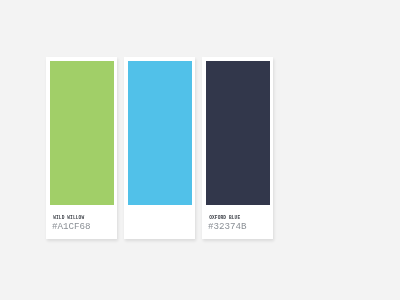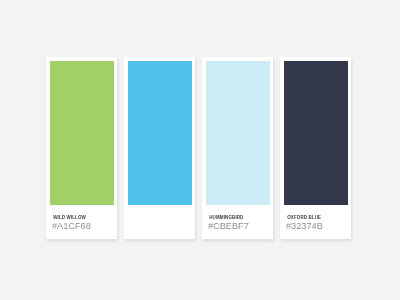--- a/index.html
+++ b/index.html
@@ -12,20 +12,21 @@
     height: 300px;
     overflow: hidden;
     background: #f3f3f3;
     font-family: "Liberation Sans", sans-serif;
     -webkit-font-smoothing: antialiased;
   }
   #stage {
     position: relative;
     width: 352px;
     height: 300px;
+    font-family: Liberation Mono, monospace;
   }
   .palette {
     position: absolute;
     left: 46.2px;
     top: 57.3px;
     display: flex;
     gap: 7.5px;
   }
   .swatch-card {
     width: 70.5px;
@@ -67,27 +68,20 @@
       <div class="swatch-color" style="background-color: rgb(161, 207, 104);"></div>
       <div class="swatch-meta">
         <div class="swatch-name">WILD WILLOW</div>
         <div class="swatch-hex">#A1CF68</div>
       </div>
     </div>
     <div class="swatch-card">
       <div class="swatch-color" style="background-color: rgb(81, 193, 233);"></div>
     </div>
     <div class="swatch-card">
-      <div class="swatch-color" style="background-color: rgb(203, 235, 247);"></div>
-      <div class="swatch-meta">
-        <div class="swatch-name">HUMMINGBIRD</div>
-        <div class="swatch-hex">#CBEBF7</div>
-      </div>
-    </div>
-    <div class="swatch-card">
       <div class="swatch-color" style="background-color: rgb(50, 55, 75);"></div>
       <div class="swatch-meta">
         <div class="swatch-name">OXFORD BLUE</div>
         <div class="swatch-hex">#32374B</div>
       </div>
     </div>
   </div>
 </div>
 
 </body></html>

